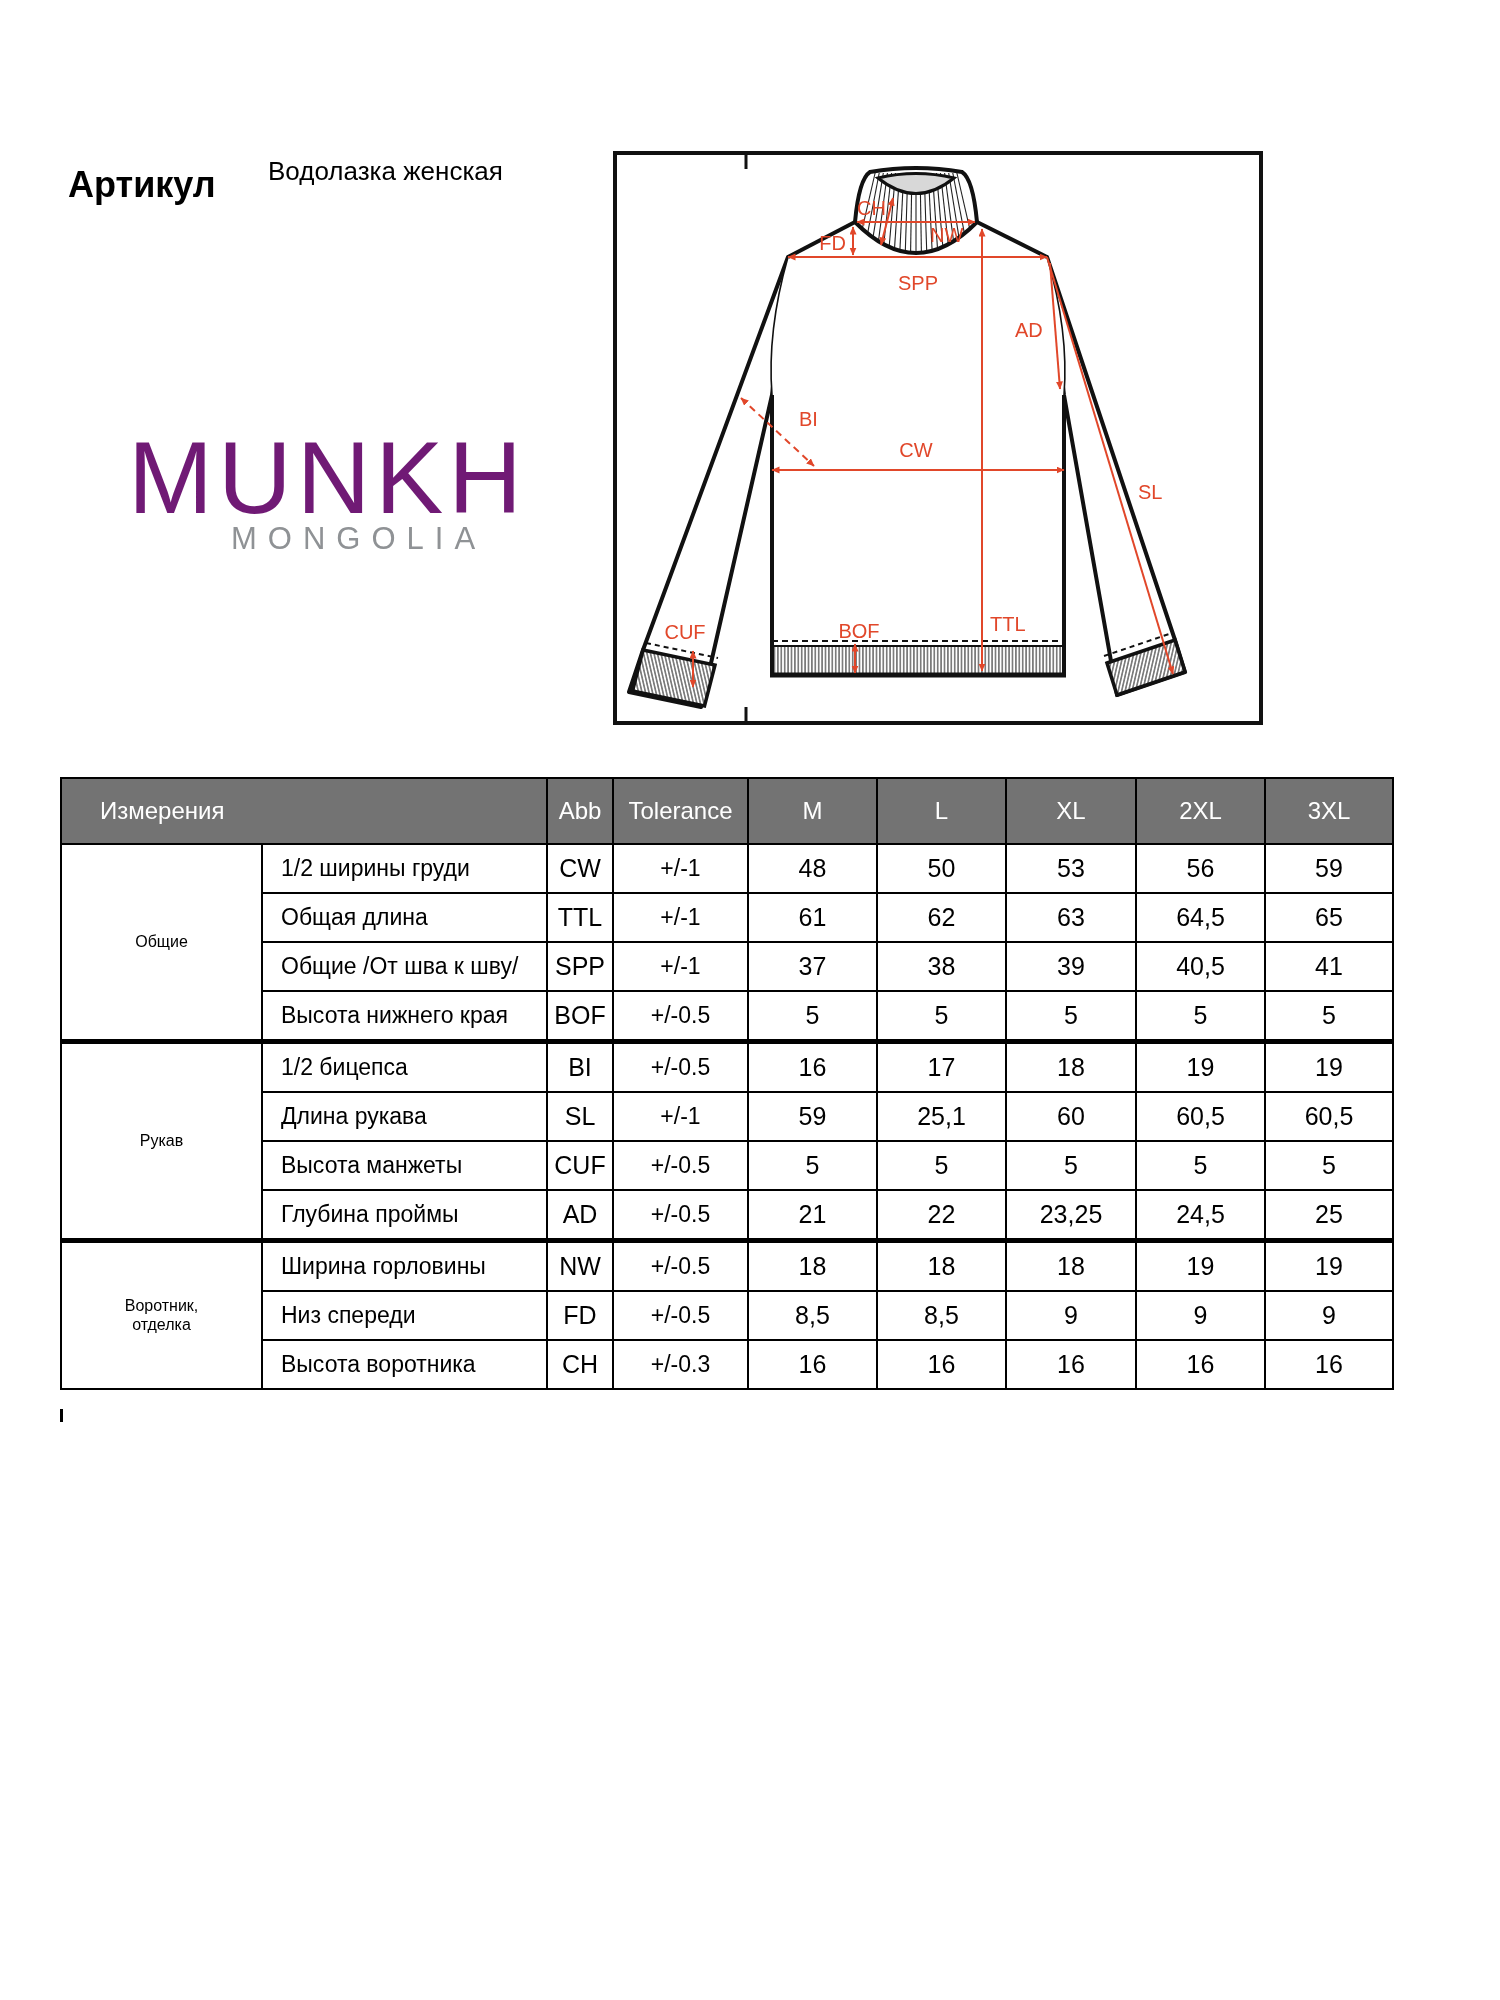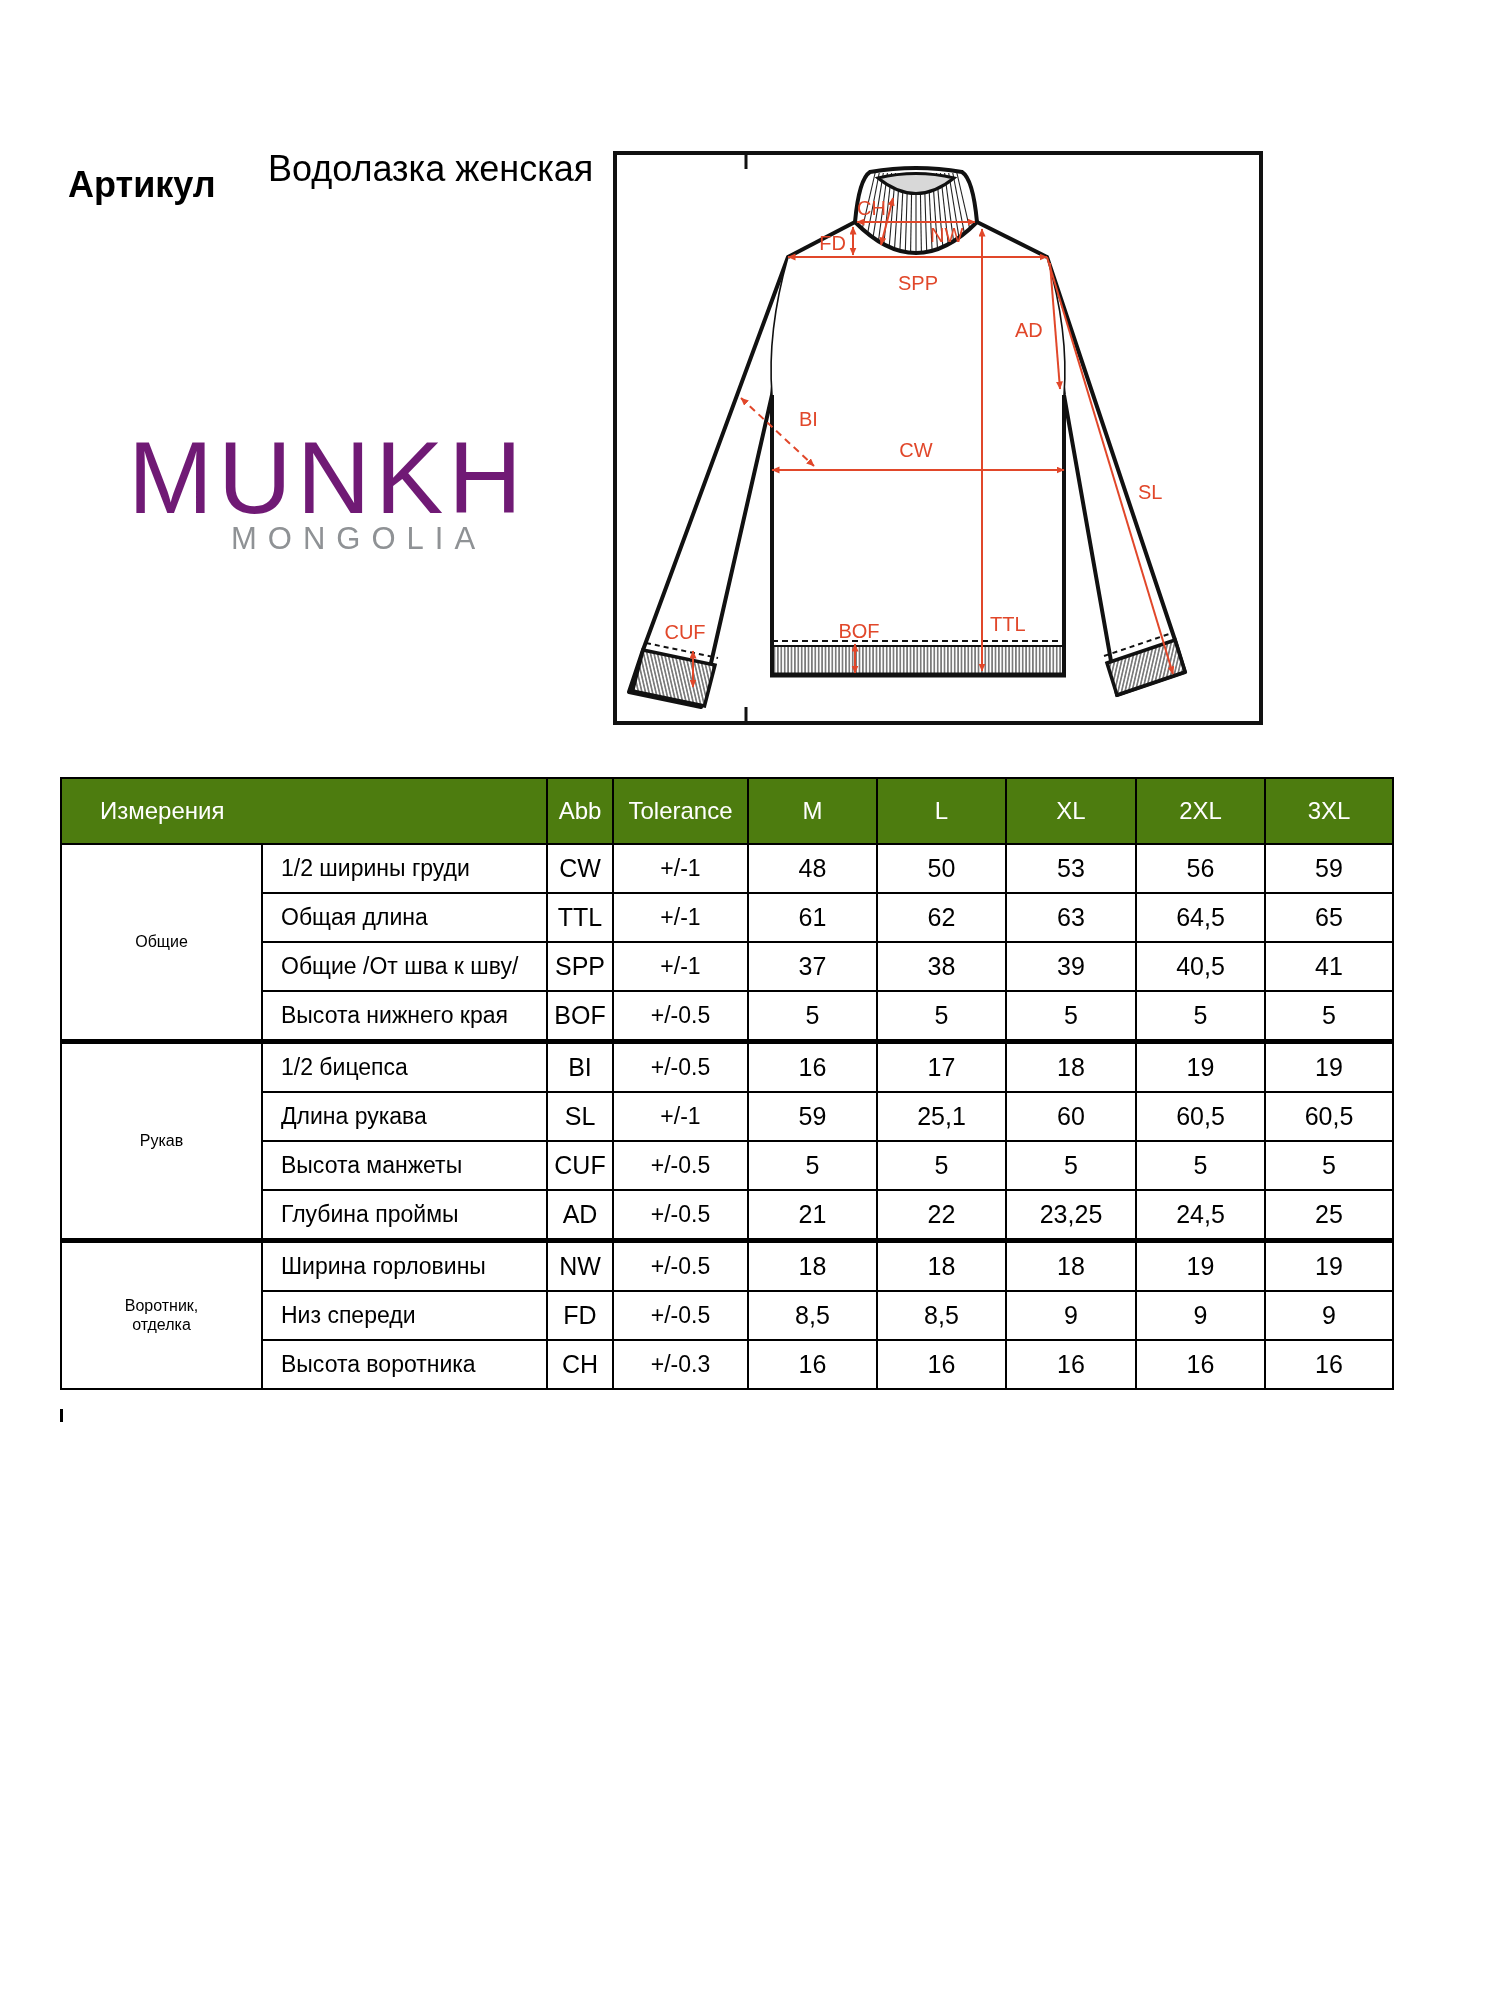--- a/index.html
+++ b/index.html
@@ -1,34 +1,34 @@
 <!DOCTYPE html>
 <html><head>
 <meta charset="utf-8">
 <style>
   html,body{margin:0;padding:0;background:#ffffff;}
   body{width:1500px;height:2000px;position:relative;font-family:"Liberation Sans",sans-serif;color:#000;}
   .abs{position:absolute;}
 
   
   #article-label{left:68px;top:164px;font-size:36px;font-weight:bold;}
-  #product-name{left:268px;top:148px;font-size:36px;text-align:right;}
+  #product-name{left:268px;top:156px;font-size:26px;text-align:right;}
 
   
   #logo-munkh{left:128px;top:420px;font-size:102px;font-weight:300;letter-spacing:5px;color:#701a75;}
   #logo-mongolia{left:231px;top:521px;font-size:31px;letter-spacing:11px;color:#8f9295;}
 
   
   #diagram{left:613px;top:151px;}
   .red-label{font-size:20px;fill:#e1472a;font-family:"Liberation Sans",sans-serif;}
 
   
   #size-table{left:60px;top:777px;border-collapse:collapse;table-layout:fixed;}
   #size-table th, #size-table td{border:2px solid #000;font-size:25px;text-align:center;padding:0;overflow:hidden;}
-  #size-table thead th{background:#4d7c0f;color:#fff;border:2px solid #000;font-weight:normal;font-size:24px;height:64px;}
+  #size-table thead th{background:#737373;color:#fff;border:2px solid #000;font-weight:normal;font-size:24px;height:64px;}
   #size-table thead th.h-meas{text-align:left;padding-left:38px;}
   #size-table td{height:47px;}
   #size-table td.c-name{text-align:left;padding-left:18px;font-size:23px;}
   #size-table td.c-group{font-size:16px;line-height:1.15;}
   #size-table tr.group-start td{border-top:5px solid #000;}
   #size-table td.c-tol{font-size:23px;}
   #table-stub{left:60px;top:1409px;width:3px;height:13px;background:#000;}
 </style>
 </head>
 <body>

